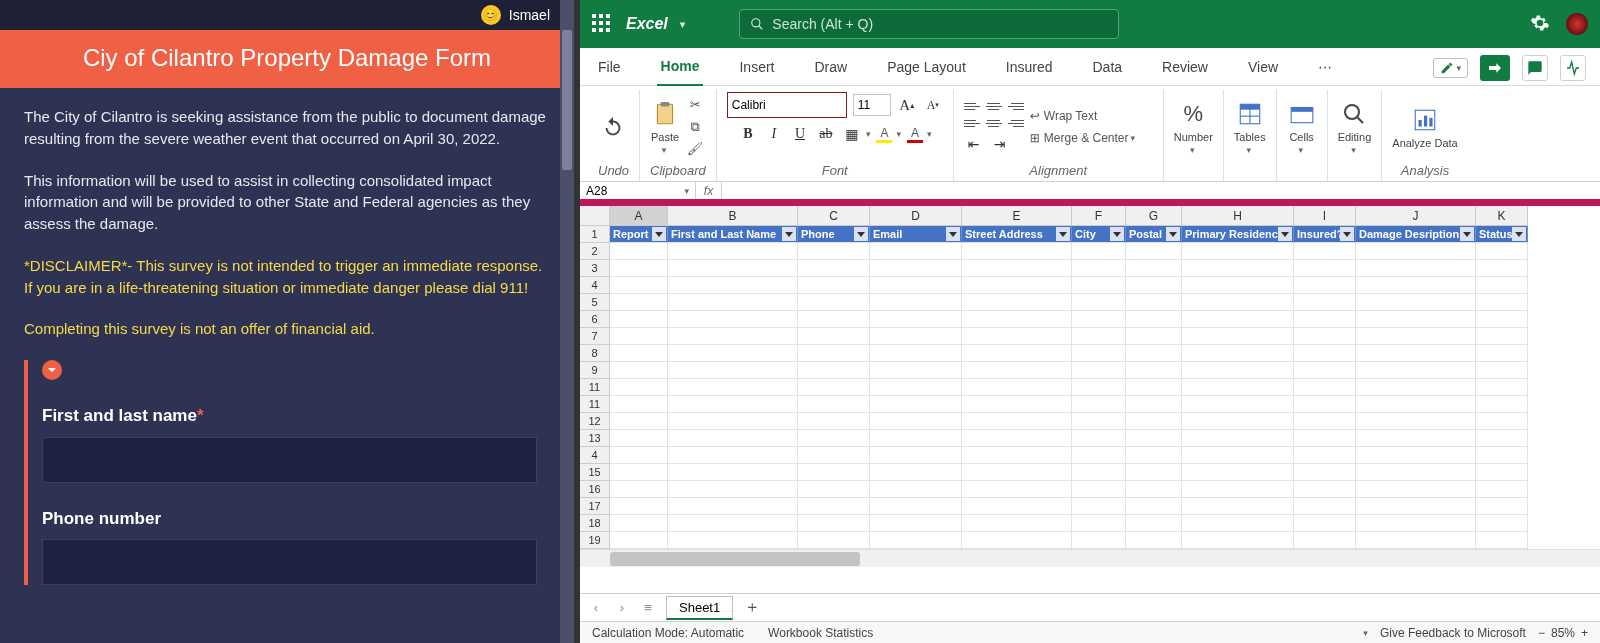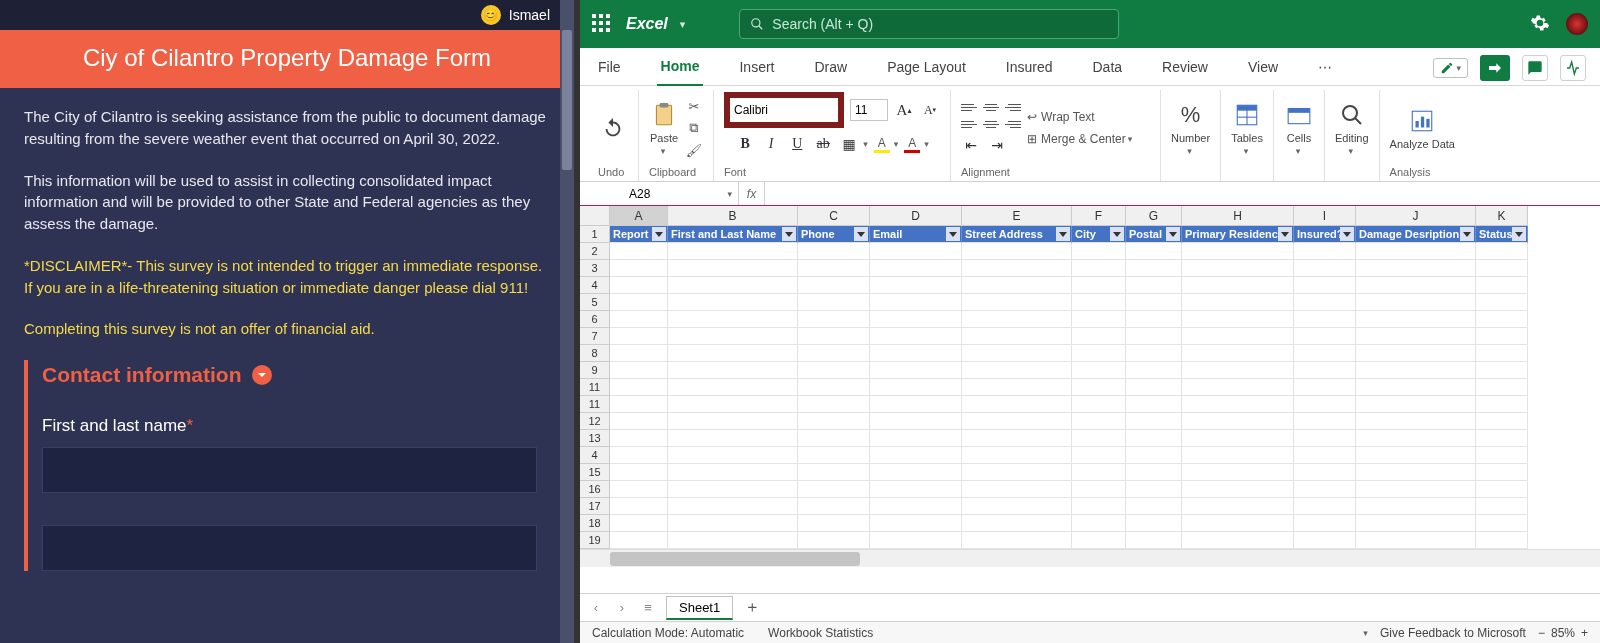--- a/index.html
+++ b/index.html
@@ -12,21 +12,21 @@
   .avatar-sm { width: 20px; height: 20px; border-radius: 50%; background: #f9c728; display: flex; align-items: center; justify-content: center; font-size: 12px; }
   .form-title-bar { background: #ef6044; color: #fff; text-align: center; padding: 14px 0 16px; font-size: 24px; font-weight: 400; }
   .form-body { padding: 18px 24px 0 24px; color: #e6e7ef; font-size: 15px; line-height: 1.45; }
   .form-body p { margin-bottom: 20px; }
   .form-body .disclaimer { color: #f5d94a; }
   .section-block { border-left: 4px solid #ef6044; margin-top: 20px; padding-left: 14px; }
   .section-head { color: #ef6044; font-size: 21px; font-weight: 600; display: flex; align-items: center; gap: 10px; }
   .collapse-dot { width: 20px; height: 20px; border-radius: 50%; background: #ef6044; display: flex; align-items: center; justify-content: center; }
   .collapse-dot svg { width: 10px; height: 10px; fill: #fff; }
   .field { margin-top: 24px; }
-  .field-label { color: #fff; font-size: 17px; font-weight: 400; }
+  .field-label { color: #fff; font-size: 17px; font-weight: 700; }
   .req-star { color: #ef6044; }
   .field-input { width: 495px; height: 46px; background: #1e2342; border: 1px solid #3a3f5f; margin-top: 8px; color: #fff; font-size: 15px; padding: 0 10px; }
   
   .divider { width: 6px; height: 643px; background: #333; }
   
   .right-pane { flex: 1; height: 643px; display: flex; flex-direction: column; background: #fff; }
   .xl-titlebar { height: 48px; background: #107c41; display: flex; align-items: center; color: #fff; padding: 0 12px; gap: 14px; }
   .waffle { width: 20px; height: 20px; display: grid; grid-template-columns: repeat(3,4px); grid-template-rows: repeat(3,4px); gap: 3px; }
   .waffle span { background: #fff; }
   .xl-brand { font-size: 16px; font-weight: 600; font-style: italic; }
@@ -46,40 +46,40 @@
   .editing-pill svg { width: 14px; height: 14px; }
   .share-btn { background: #107c41; width: 30px; height: 26px; border-radius: 3px; display: flex; align-items: center; justify-content: center; }
   .share-btn svg { fill: #fff; width: 16px; height: 16px; }
   .comments-btn, .activity-btn { width: 26px; height: 26px; border: 1px solid #d0d0d0; border-radius: 3px; display: flex; align-items: center; justify-content: center; }
   .comments-btn svg, .activity-btn svg { width: 16px; height: 16px; fill: #107c41; }
   
   .xl-ribbon { height: 96px; border-bottom: 1px solid #d0d0d0; display: flex; padding: 4px 8px 0; font-size: 12px; color: #555; background: #fff; }
   .rib-group { border-right: 1px solid #e0e0e0; padding: 2px 10px 0; display: flex; flex-direction: column; }
   .rib-group:last-child { border-right: none; }
   .rib-top { flex: 1; display: flex; align-items: center; gap: 6px; }
-  .rib-label { text-align: left; font-size: 11px; color: #666; padding: 2px 0 3px; }
+  .rib-label { text-align: center; font-size: 13px; color: #666; padding: 2px 0 3px; font-style: italic; }
   .big-btn { display: flex; flex-direction: column; align-items: center; gap: 2px; font-size: 11px; color: #444; }
   .big-btn .ico { width: 30px; height: 30px; display: flex; align-items: center; justify-content: center; }
   .small-ico { width: 18px; height: 18px; display: flex; align-items: center; justify-content: center; font-size: 13px; }
   .stack { display: flex; flex-direction: column; gap: 4px; }
   .row { display: flex; align-items: center; gap: 6px; }
-  .font-name { width: 120px; height: 22px; border: 6px solid #7f1d1d; font-size: 12px; padding: 12px 4px; background: #fff; }
+  .font-name { width: 120px; height: 22px; border: 1px solid #7f1d1d; font-size: 12px; padding: 12px 4px; background: #fff; }
   .font-size { width: 38px; height: 22px; border: 1px solid #c4c4c4; font-size: 12px; padding: 0 4px; background: #fff; }
   .fmt-btn { width: 20px; height: 20px; display: flex; align-items: center; justify-content: center; font-size: 14px; cursor: pointer; color: #333; font-family: "Times New Roman", serif; }
   .fmt-btn.u { text-decoration: underline; }
   .fmt-btn.s { text-decoration: line-through; }
   .color-underline { border-bottom: 3px solid #ffeb00; width: 16px; text-align: center; font-size: 12px; }
   .color-underline.red { border-bottom-color: #d40000; }
   .caret { font-size: 9px; color: #666; margin-left: -2px; }
   .align-grid { display: grid; grid-template-columns: repeat(3, 18px); gap: 3px; }
   .align-cell { width: 18px; height: 14px; display: flex; flex-direction: column; justify-content: center; gap: 2px; }
   .align-cell span { height: 1px; background: #555; }
   .merge-row { display: flex; align-items: center; gap: 4px; font-size: 12px; }
   
-  .xl-formula { height: 24px; border-bottom: 1px solid #be185d; display: flex; align-items: center; font-size: 12px; background: #fff; padding-left: 43px; }
+  .xl-formula { height: 24px; border-bottom: 7px solid #be185d; display: flex; align-items: center; font-size: 12px; background: #fff; }
   .name-box { width: 116px; border-right: 1px solid #d0d0d0; padding: 0 6px; height: 100%; display: flex; align-items: center; justify-content: space-between; }
   .fx-label { width: 26px; text-align: center; font-style: italic; color: #666; border-right: 1px solid #d0d0d0; height: 100%; display: flex; align-items: center; justify-content: center; }
   .formula-input { flex: 1; border: none; height: 100%; padding: 0 6px; font-size: 12px; }
   
   .xl-grid-wrap { flex: 1; overflow: hidden; display: flex; flex-direction: column; }
   .col-heads { display: flex; height: 20px; font-size: 12px; }
   .corner { width: 30px; border-right: 1px solid #ccc; border-bottom: 1px solid #ccc; background: #f0f0f0; }
   .col-head { border-right: 1px solid #ccc; border-bottom: 1px solid #ccc; background: #f0f0f0; text-align: center; line-height: 20px; color: #333; }
   .col-head.sel { background: #d2d2d2; }
   .grid-body { display: flex; }
@@ -121,36 +121,36 @@
   </div>
   <div class="form-title-bar">Ciy of Cilantro Property Damage Form</div>
   <div class="form-body">
     <p>The City of Cilantro is seeking assistance from the public to document damage resulting from the severe weather event that occurred on April 30, 2022.</p>
     <p>This information will be used to assist in collecting consolidated impact information and will be provided to other State and Federal agencies as they assess the damage.</p>
     <p class="disclaimer">*DISCLAIMER*- This survey is not intended to trigger an immediate response. If you are in a life-threatening situation or immediate danger please dial 911!</p>
     <p class="disclaimer">Completing this survey is not an offer of financial aid.</p>
 
     <div class="section-block">
       <div class="section-head">
-        <span>Contact information</span>
         <span class="collapse-dot">
           <svg viewBox="0 0 10 10">
               <path d="M1 3 L5 7 L9 3 Z"></path>
             </svg>
         </span>
       </div>
 
       <div class="field">
         <div class="field-label">
           <span>First and last name</span><span class="req-star">*</span>
         </div>
         <input class="field-input" style="">
       </div>
 
       <div class="field">
+        <div class="field-label">Phone number</div>
         <input class="field-input" style="">
       </div>
     </div>
   </div>
   <div class="left-scroll">
     <div class="left-scroll-thumb"></div>
   </div>
 </div>
 
 <div class="divider"></div>

